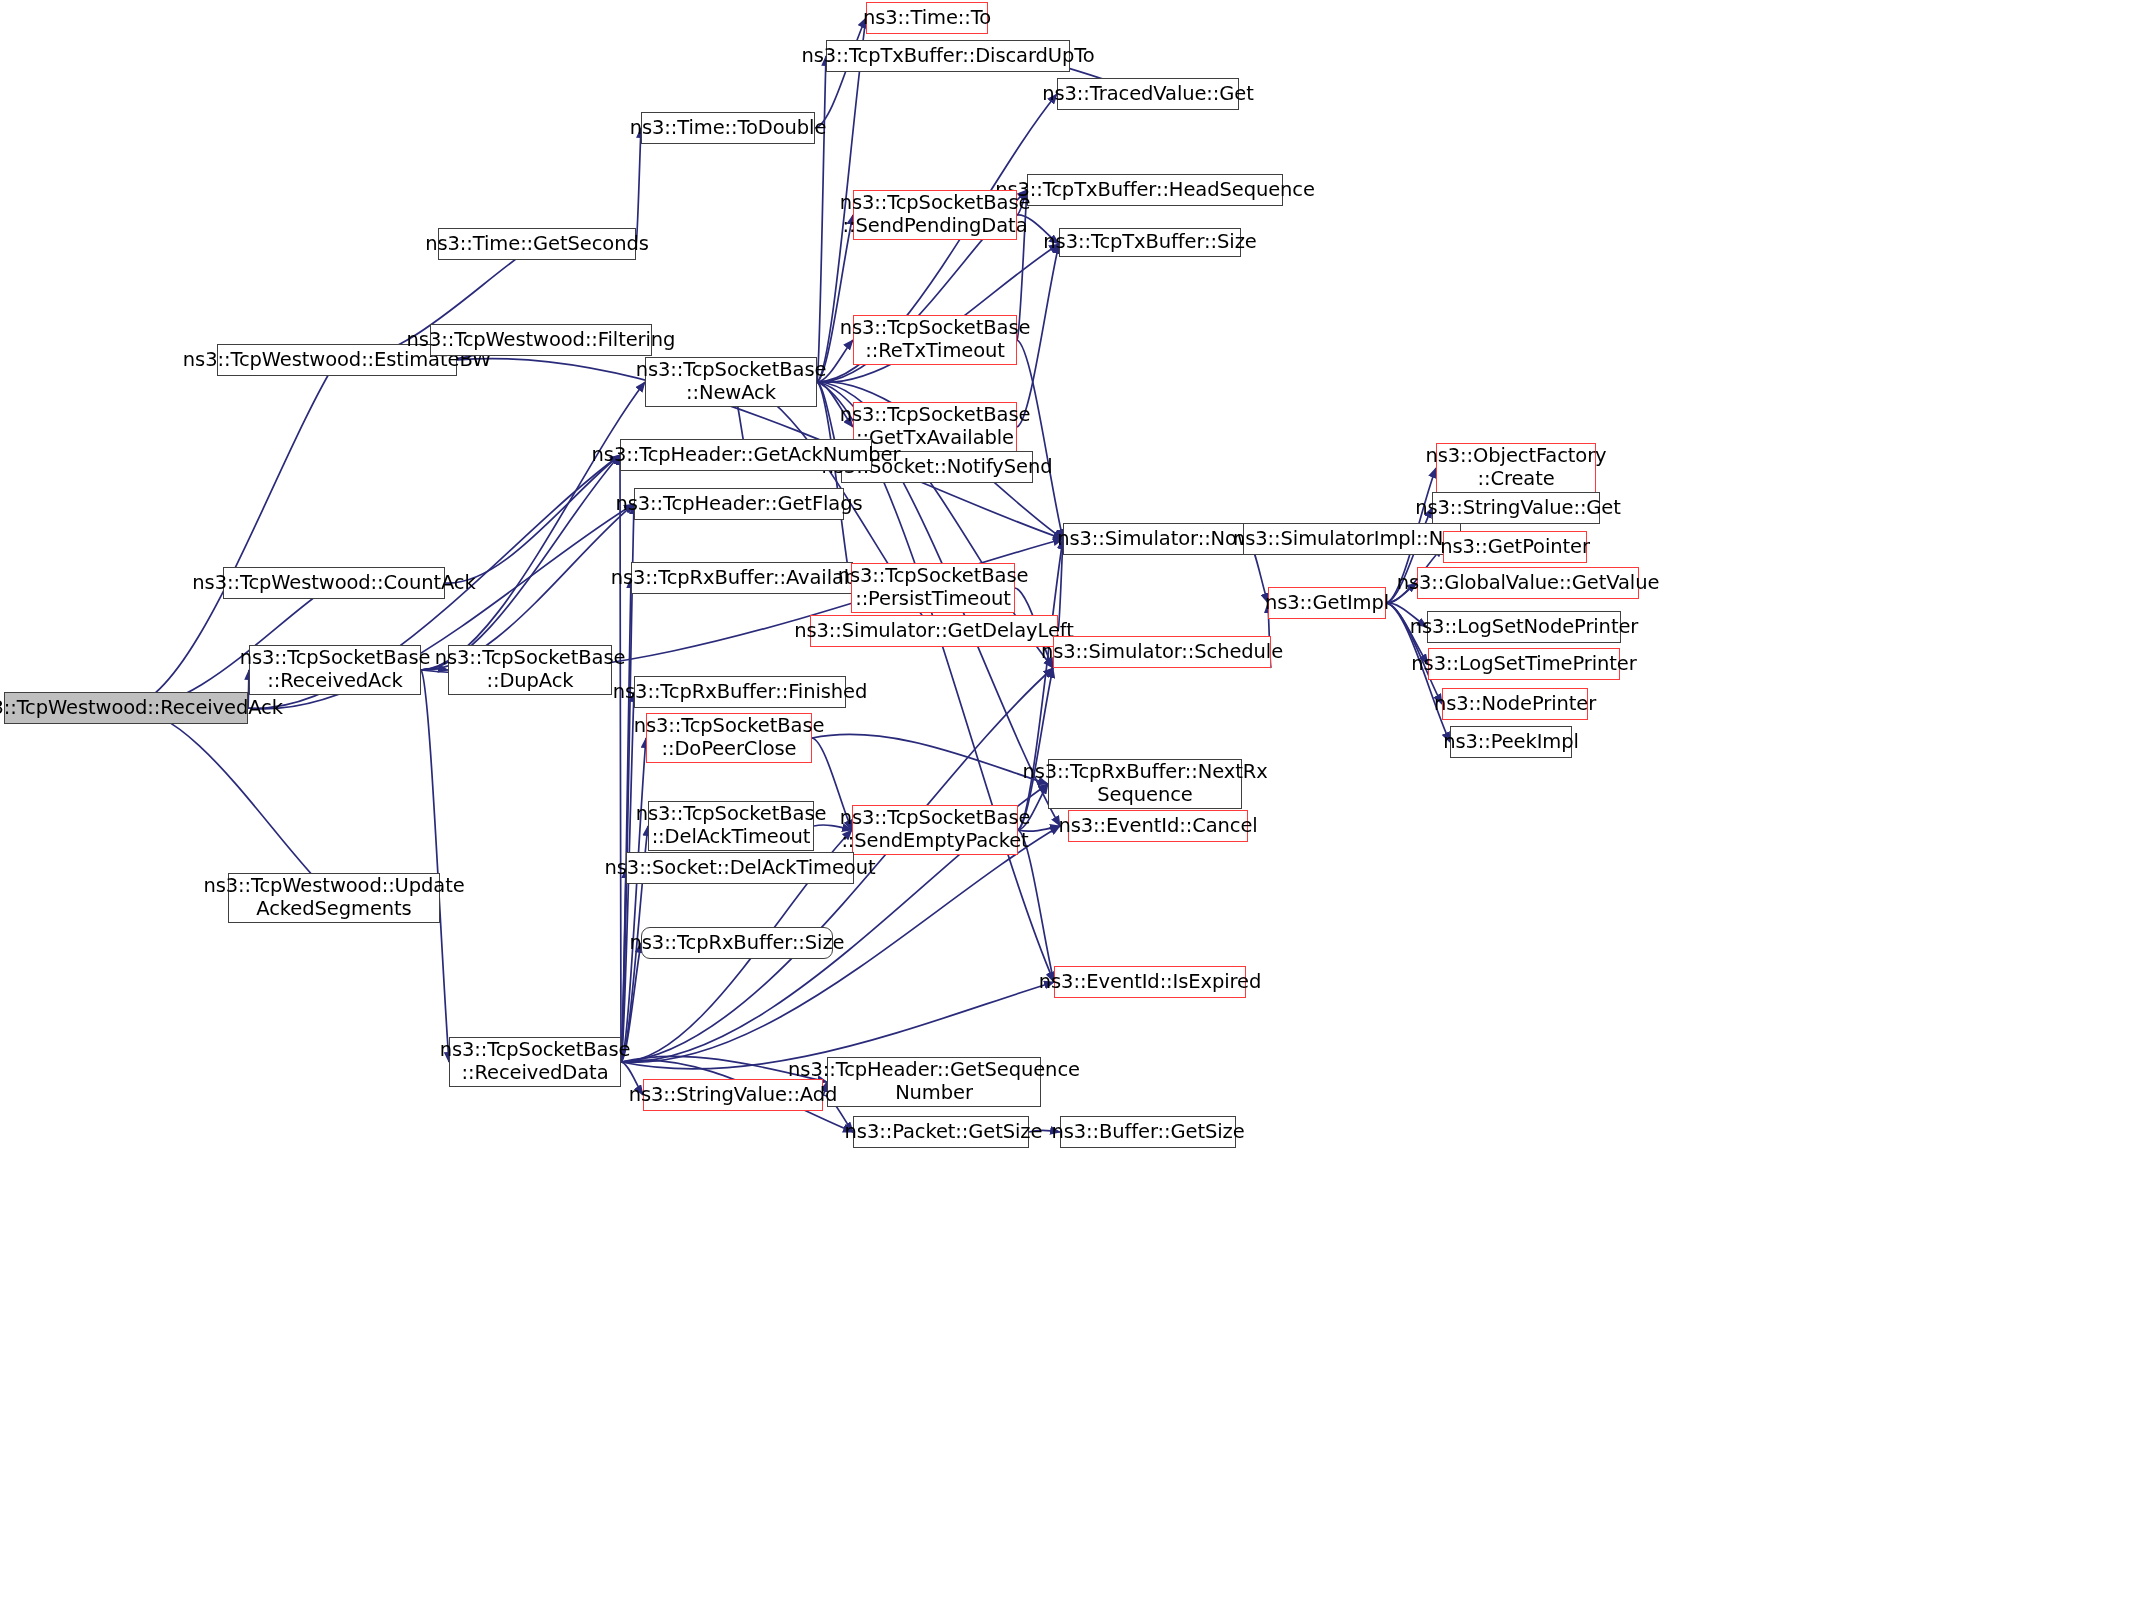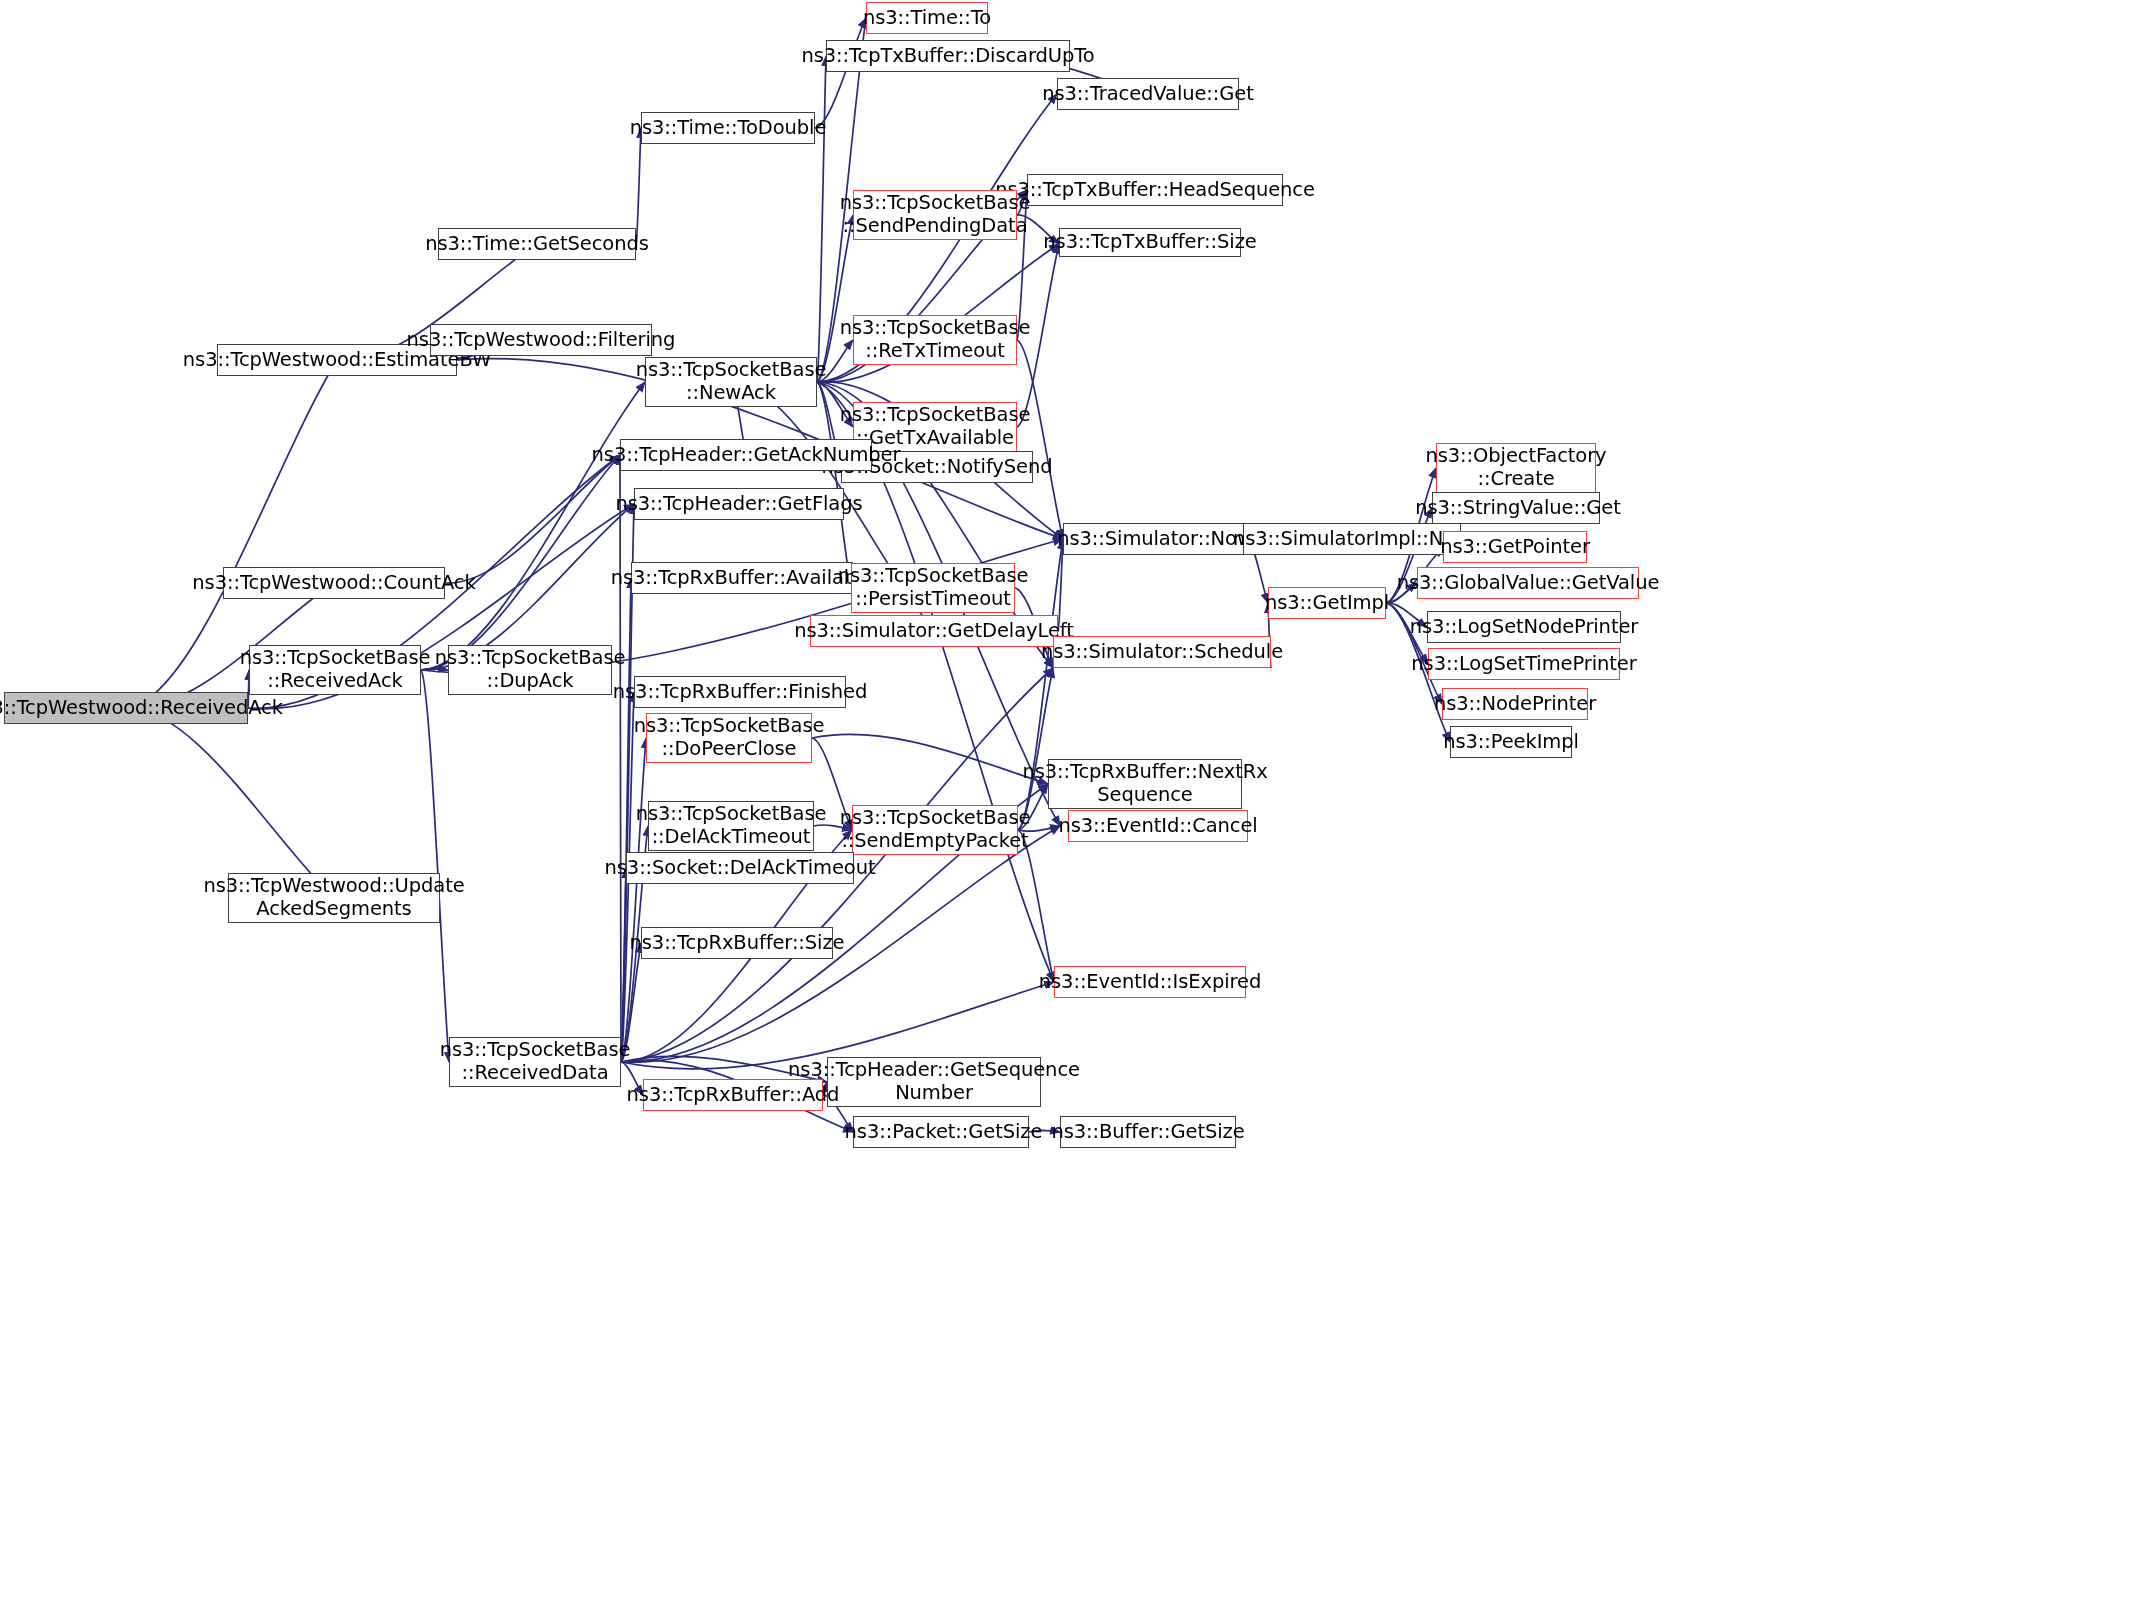--- a/index.html
+++ b/index.html
@@ -182,21 +182,21 @@
       <div class="node red" style="left: 646px; top: 713px; width: 166px; height: 50px;">ns3::TcpSocketBase
 ::DoPeerClose</div>
       <div class="node" style="left: 1048px; top: 759px; width: 194px; height: 50px;">ns3::TcpRxBuffer::NextRx
 Sequence</div>
       <div class="node" style="left: 648px; top: 801px; width: 166px; height: 50px;">ns3::TcpSocketBase
 ::DelAckTimeout</div>
       <div class="node red" style="left: 852px; top: 805px; width: 166px; height: 50px;">ns3::TcpSocketBase
 ::SendEmptyPacket</div>
       <div class="node red" style="left: 1068px; top: 810px; width: 180px; height: 32px;">ns3::EventId::Cancel</div>
       <div class="node" style="left: 626px; top: 852px; width: 228px; height: 32px;">ns3::Socket::DelAckTimeout</div>
-      <div class="node" style="left: 641px; top: 927px; width: 192px; height: 32px;">ns3::TcpRxBuffer::Size</div>
+      <div class="node" style="left: 641px; top: 927px; width: 192px; height: 32px; border-radius: 9px;">ns3::TcpRxBuffer::Size</div>
       <div class="node red" style="left: 1054px; top: 966px; width: 192px; height: 32px;">ns3::EventId::IsExpired</div>
       <div class="node" style="left: 827px; top: 1057px; width: 214px; height: 50px;">ns3::TcpHeader::GetSequence
 Number</div>
-      <div class="node red" style="left: 643px; top: 1079px; width: 180px; height: 32px;">ns3::TcpRxBuffer::Add</div>
+      <div class="node red" style="left: 643px; top: 1079px; width: 180px; height: 32px;">ns3::StringValue::Add</div>
       <div class="node" style="left: 853px; top: 1116px; width: 176px; height: 32px; padding-left: 12px;">ns3::Packet::GetSize</div>
       <div class="node" style="left: 1060px; top: 1116px; width: 176px; height: 32px;">ns3::Buffer::GetSize</div>
     </div>
 </div>
 
 </body></html>

